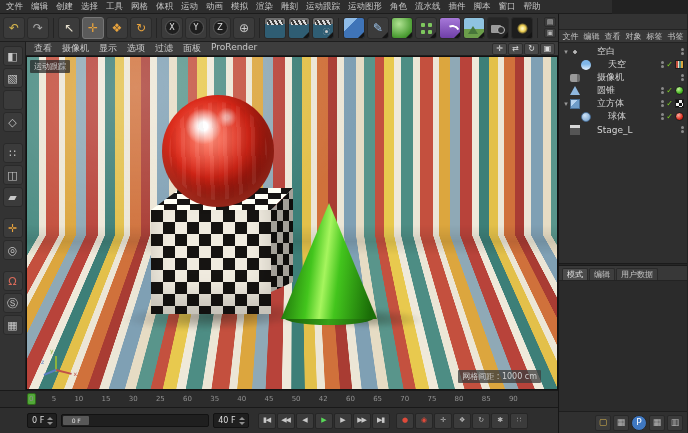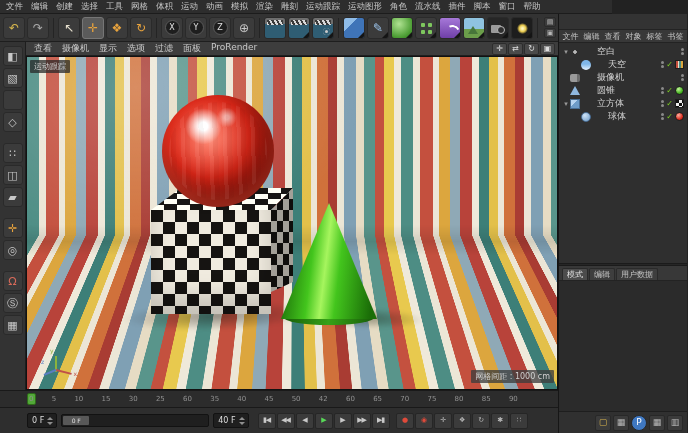--- a/index.html
+++ b/index.html
@@ -109,21 +109,21 @@
     background:repeating-linear-gradient(88deg,rgba(255,255,255,.14) 0 4px,rgba(0,0,0,.07) 4px 9px,rgba(255,255,255,0) 9px 14px);}
 
   .cone{position:absolute;left:254px;top:146px;width:96px;height:122px;}
   .cone-body{position:absolute;inset:0;clip-path:polygon(50% 0,100% 95%,0 95%);
     background:linear-gradient(97deg,var(--cn-dark) 8%,var(--cn-mid) 34%,var(--cn-light) 47%,var(--cn-mid) 60%,var(--cn-dark) 92%);}
   .cone-base{position:absolute;left:2px;right:2px;bottom:0;height:16px;border-radius:50%;filter:brightness(.82);
     background:linear-gradient(97deg,var(--cn-dark),var(--cn-mid) 50%,var(--cn-dark));}
 
   .view-label{position:absolute;left:3px;top:3px;background:rgba(40,40,40,.75);color:#cfcfcf;
     font-size:8px;padding:1px 4px;border-radius:1px;}
-  .grid-label{position:absolute;right:3px;bottom:6px;background:rgba(62,62,62,.78);color:#cfcfcf;
+  .grid-label{position:absolute;right:16px;bottom:6px;background:rgba(62,62,62,.78);color:#cfcfcf;
     font-size:8px;padding:1px 4px;border-radius:1px;}
   .axis{position:absolute;left:14px;bottom:10px;width:36px;height:32px;font-size:6px;font-style:normal;}
   .axis i{position:absolute;font-style:normal;}
   .ax-y{position:absolute;left:14px;bottom:7px;width:2px;height:16px;background:#8ab33c;}
   .ax-x{position:absolute;left:15px;bottom:8px;width:16px;height:2px;background:#c05048;transform-origin:0 50%;transform:rotate(14deg);}
   .ax-z{position:absolute;left:15px;bottom:8px;width:13px;height:2px;background:#5a7ec2;transform-origin:0 50%;transform:rotate(158deg);}
   .lx{right:0;bottom:2px;color:#c05048;}
   .ly{left:9px;top:0;color:#8ab33c;}
   .lz{left:0;bottom:14px;color:#5a7ec2;}
 
@@ -587,20 +587,32 @@
             <span class="om-label">球体</span>
             <span class="om-right">
               <span class="vis-dots">
                 <i class="dot"></i>
                 <i class="dot"></i>
               </span>
               <span class="om-check">✓</span>
               <span class="om-mat m-red"></span>
             </span>
           </div>
+          <div class="om-row">
+            <span style="width: 3px; flex: 0 0 auto;"></span>
+            <span class="om-twist"></span>
+            <span class="om-icon oi-stage"></span>
+            <span class="om-label">Stage_L</span>
+            <span class="om-right">
+              <span class="vis-dots">
+                <i class="dot"></i>
+                <i class="dot"></i>
+              </span>
+            </span>
+          </div>
         </div>
       <div class="rp-split"></div>
       <div class="attr-tabs">
           <span class="attr-tab active">模式</span>
           <span class="attr-tab">编辑</span>
           <span class="attr-tab">用户数据</span>
         </div>
       <div class="attr-body"></div>
       <div class="rp-footer">
           <div class="ft-btn">

